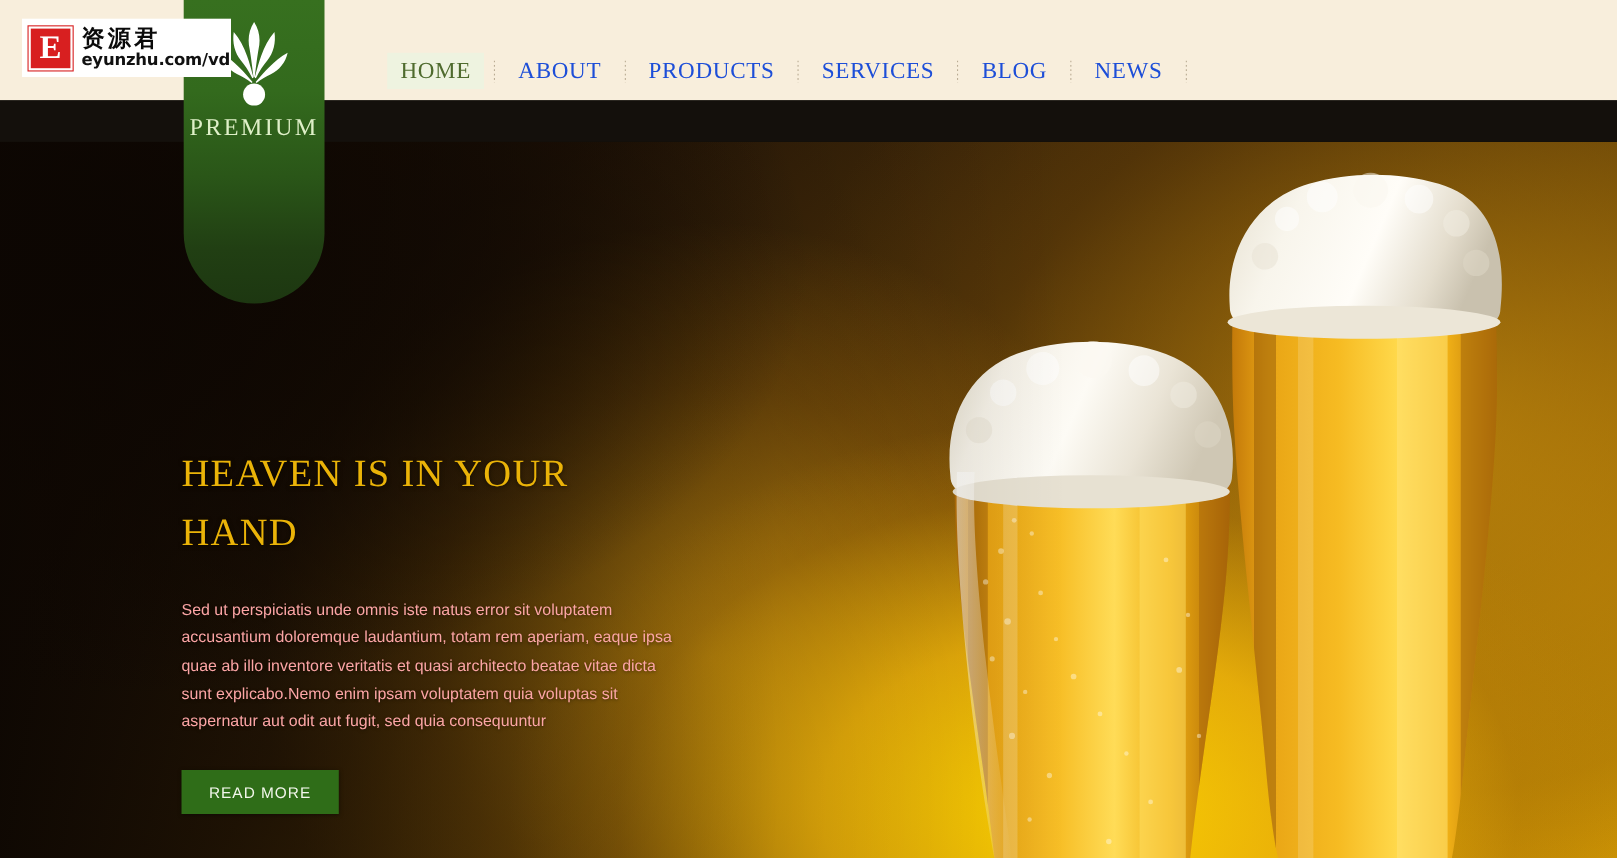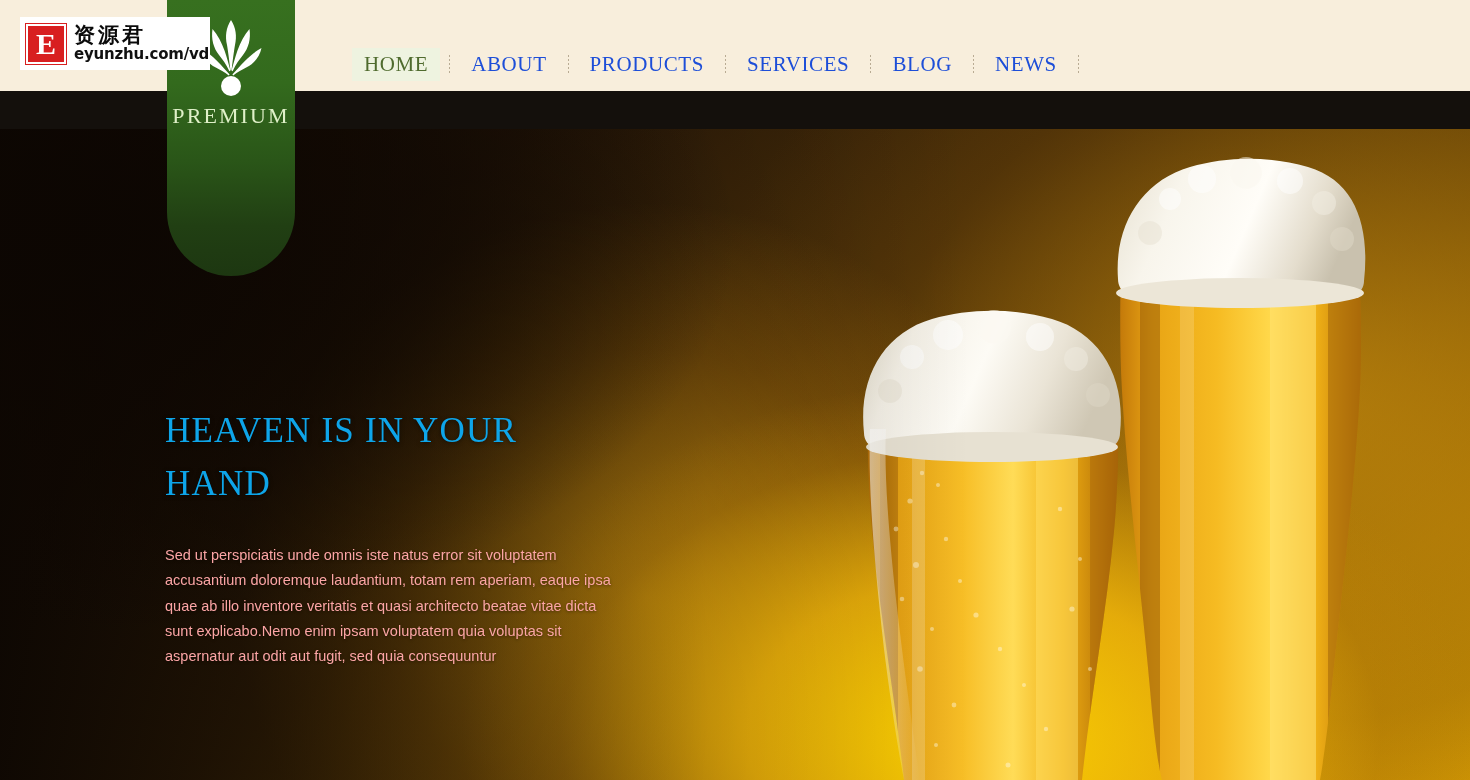--- a/index.html
+++ b/index.html
@@ -149,21 +149,21 @@
   .hero-copy {
     position:absolute; left:165px; top:275px;
     width:470px;
     z-index:10;
   }
   .hero-title {
     font-family:"Liberation Serif", serif;
     font-size:35px;
     line-height:53px;
     letter-spacing:1.2px;
-    color:#0ea5e9;
+    color:#eab308;
     font-weight:400;
     max-width:360px;
     text-shadow:0 1px 4px rgba(0,0,0,0.55);
   }
   .hero-para {
     margin-top:33px;
     font-family:"Liberation Sans", sans-serif;
     font-size:14.5px;
     line-height:25.3px;
     color:#fca5a5;
@@ -309,20 +309,21 @@
           <path d="M20 300 C18 360 24 430 34 520 C42 584 50 630 54 651 L70 651 C64 610 54 540 46 470 C38 398 34 340 36 300 Z" fill="url(#glassHi)"></path>
         </g>
       </svg>
     </div>
 
     <div class="hero-vignette"></div>
 
     <div class="hero-copy">
       <h1 class="hero-title">HEAVEN IS IN YOUR HAND</h1>
       <p class="hero-para">Sed ut perspiciatis unde omnis iste natus error sit voluptatem accusantium doloremque laudantium, totam rem aperiam, eaque ipsa quae ab illo inventore veritatis et quasi architecto beatae vitae dicta sunt explicabo.Nemo enim ipsam voluptatem quia voluptas sit aspernatur aut odit aut fugit, sed quia consequuntur</p>
+      <a class="read-more" href="#">READ MORE</a>
     </div>
   </div>
 
   <div class="header">
     <nav class="nav">
       <a class="nav-item active" href="#">HOME</a>
       <span class="nav-sep"></span>
       <a class="nav-item" href="#">ABOUT</a>
       <span class="nav-sep"></span>
       <a class="nav-item" href="#">PRODUCTS</a>

